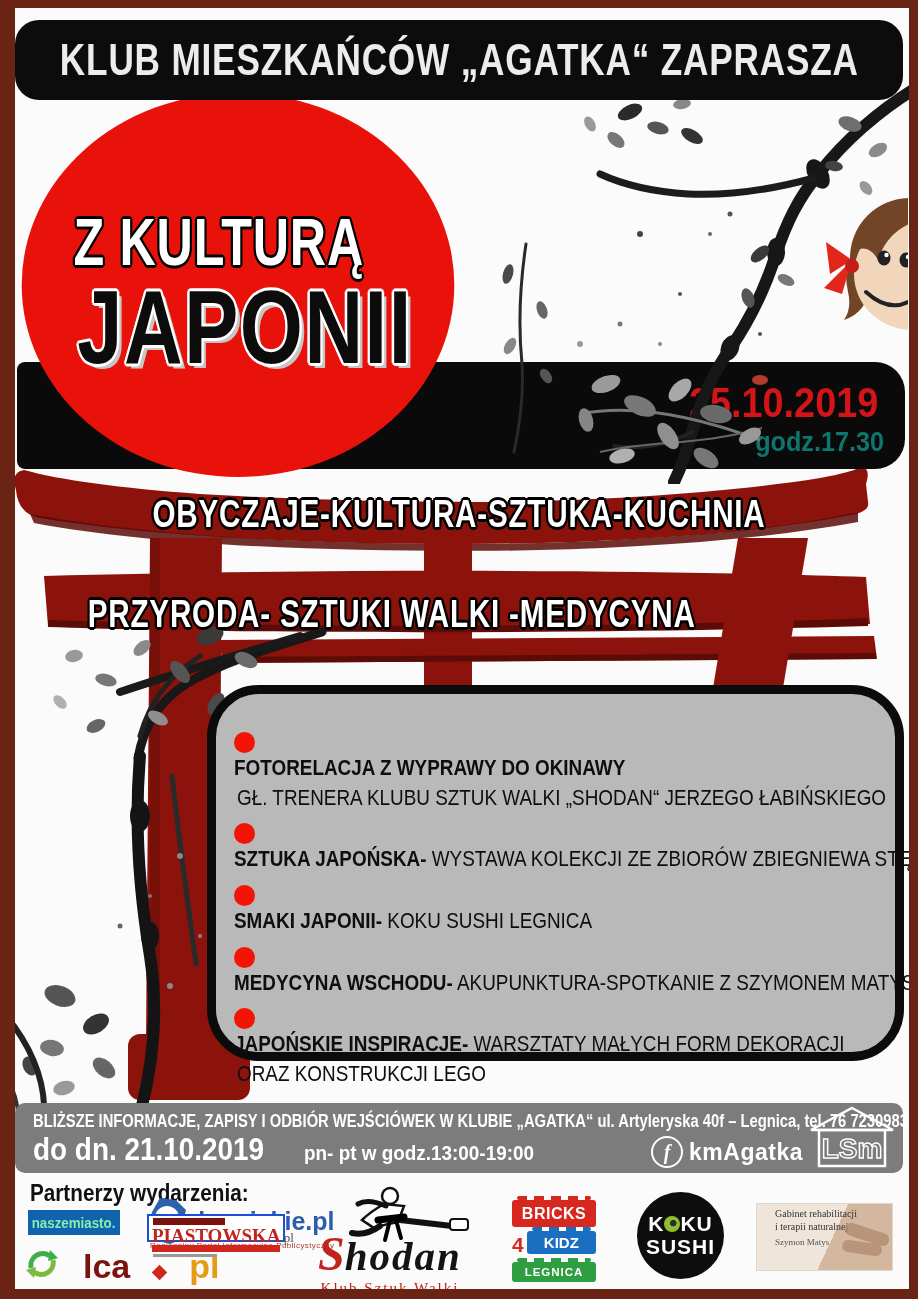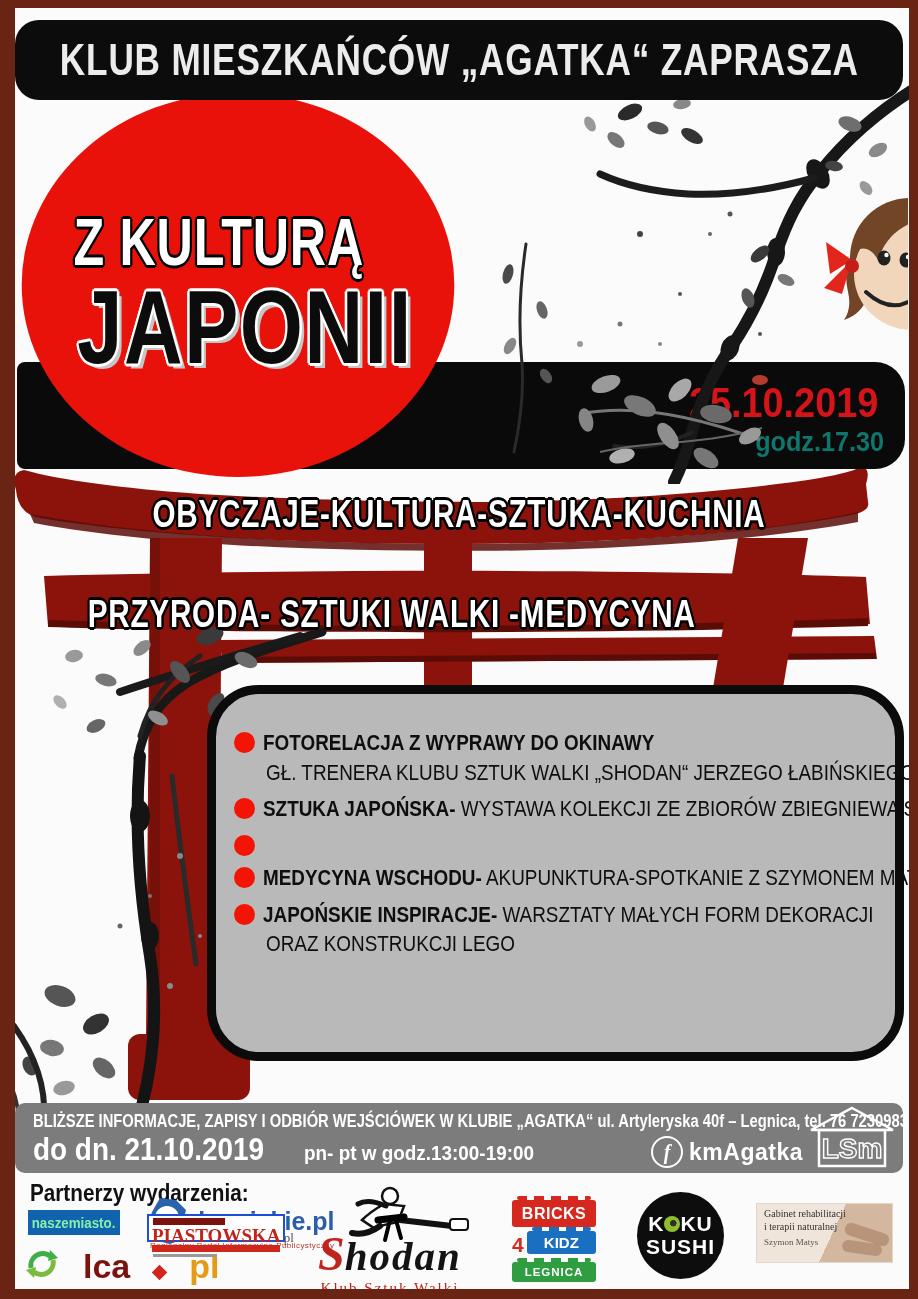--- a/index.html
+++ b/index.html
@@ -33,21 +33,21 @@
       font-size:104px; font-weight:bold; color:#0c0c0c; letter-spacing:2px;}
   
   .tb1{left:0; top:493px; width:918px; text-align:center; z-index:6;
        font-size:38px; font-weight:bold; color:#fff; letter-spacing:1px;}
   .tb2{left:0; top:593px; width:784px; text-align:center; z-index:6;
        font-size:38px; font-weight:bold; color:#fff; letter-spacing:1px;}
   
   .prog-box{left:207px; top:685px; width:697px; height:376px; box-sizing:border-box;
     background:#b9b9b9; border:9px solid #0b0b0b; border-radius:52px; z-index:7;
     padding:34px 10px 0 18px;}
-  .prog-item{display:flex; margin-bottom:7px;}
+  .prog-item{display:flex; margin-bottom:7px;flex-direction:column;}
   .dot{width:21px; height:21px; border-radius:50%; background:#f41405; margin:4px 8px 0 0; flex:none;}
   .ptext{font-size:22.5px; line-height:1.32; color:#0e0e0e;}
   .plbold{font-weight:bold;}
   .pl1 span:empty,.pl2 span:empty{display:none;}
   .pl2{padding-left:3px;}
   
   .info-bar{left:15px; top:1103px; width:888px; height:70px; background:#7d7c7c; border-radius:10px; z-index:7;}
   .info1{left:18px; top:8px; font-size:18px; font-weight:bold; color:#fff;}
   .info2{left:18px; top:29px; display:flex; align-items:baseline; color:#fff;}
   .deadline{font-size:31px; font-weight:bold;}
@@ -95,22 +95,22 @@
   .brick-row2{display:flex; align-items:center; margin-bottom:4px;}
   .four{color:#d6281e; font-size:21px; font-weight:bold; margin-right:3px;}
   .brick-blue{background:#1b6fc0; height:23px; flex:1; color:#fff; font-size:15px; font-weight:bold;}
   .brick-green{background:#2f9e41; height:20px; color:#fff; font-size:11.5px; font-weight:bold; letter-spacing:1px;align-items:center;}
   .koku{left:637px; top:1192px; width:87px; height:87px; border-radius:50%; background:#0d0d0d;
       display:flex; flex-direction:column; align-items:center; justify-content:center; color:#fff;}
   .koku-l{font-size:21px; font-weight:bold; letter-spacing:1px; line-height:1.05;}
   .koku-o{display:inline-block; width:16px; height:16px; border-radius:50%;
       background:radial-gradient(circle at 58% 45%, #2e2e2e 0 3px, #8fbe2d 3.5px); color:transparent;
       overflow:hidden; vertical-align:-1px;}
-  .gab{left:756px; top:1203px; width:137px; height:60px; box-sizing:border-box;
-      background:linear-gradient(115deg,#efe5da 0 55%, #d3b89f 55% 100%); border:1px solid #e0d6cc; padding:4px 7px; overflow:hidden;}
+  .gab{left:756px; top:1203px; width:137px; height:68px; box-sizing:border-box;
+      background:linear-gradient(115deg,#efe5da 0 55%, #d3b89f 55% 100%); border:1px solid #e0d6cc; padding:4px 18px; overflow:hidden;}
   .gab-t{font-family:"Liberation Serif",serif; font-size:10px; color:#333; line-height:1.25;}
   .gab-n{font-family:"Liberation Serif",serif; font-size:9px; color:#555; margin-top:4px;}
   .hand{position:absolute; background:#b08b70; border-radius:8px; opacity:.8;}
   .hand1{width:46px; height:13px; right:2px; top:24px; transform:rotate(18deg);}
   .hand2{width:40px; height:12px; right:10px; top:38px; transform:rotate(8deg);}
   
   .frame{left:0; top:0; right:0; bottom:0; border-style:solid; border-color:#6a2413;
       border-width:8px 9px 10px 15px; z-index:9; pointer-events:none;}
   svg{display:block;}
 </style>
@@ -265,20 +265,24 @@
     </div>
     <div class="prog-item">
       <span class="dot"></span>
       <div class="ptext">
         <div class="pl1"><span class="cxl"><b class="plbold">SZTUKA JAPOŃSKA-</b><span> WYSTAWA KOLEKCJI ZE ZBIORÓW ZBIEGNIEWA STĘPNIA</span></span></div>
         <div class="pl2"></div>
       </div>
     </div>
     <div class="prog-item">
       <span class="dot"></span>
+      <div class="ptext">
+        <div class="pl1"><span class="cxl"><b class="plbold">SMAKI JAPONII-</b><span> KOKU SUSHI LEGNICA</span></span></div>
+        <div class="pl2"></div>
+      </div>
     </div>
     <div class="prog-item">
       <span class="dot"></span>
       <div class="ptext">
         <div class="pl1"><span class="cxl"><b class="plbold">MEDYCYNA WSCHODU-</b><span> AKUPUNKTURA-SPOTKANIE Z SZYMONEM MATYS</span></span></div>
         <div class="pl2"></div>
       </div>
     </div>
     <div class="prog-item">
       <span class="dot"></span>

